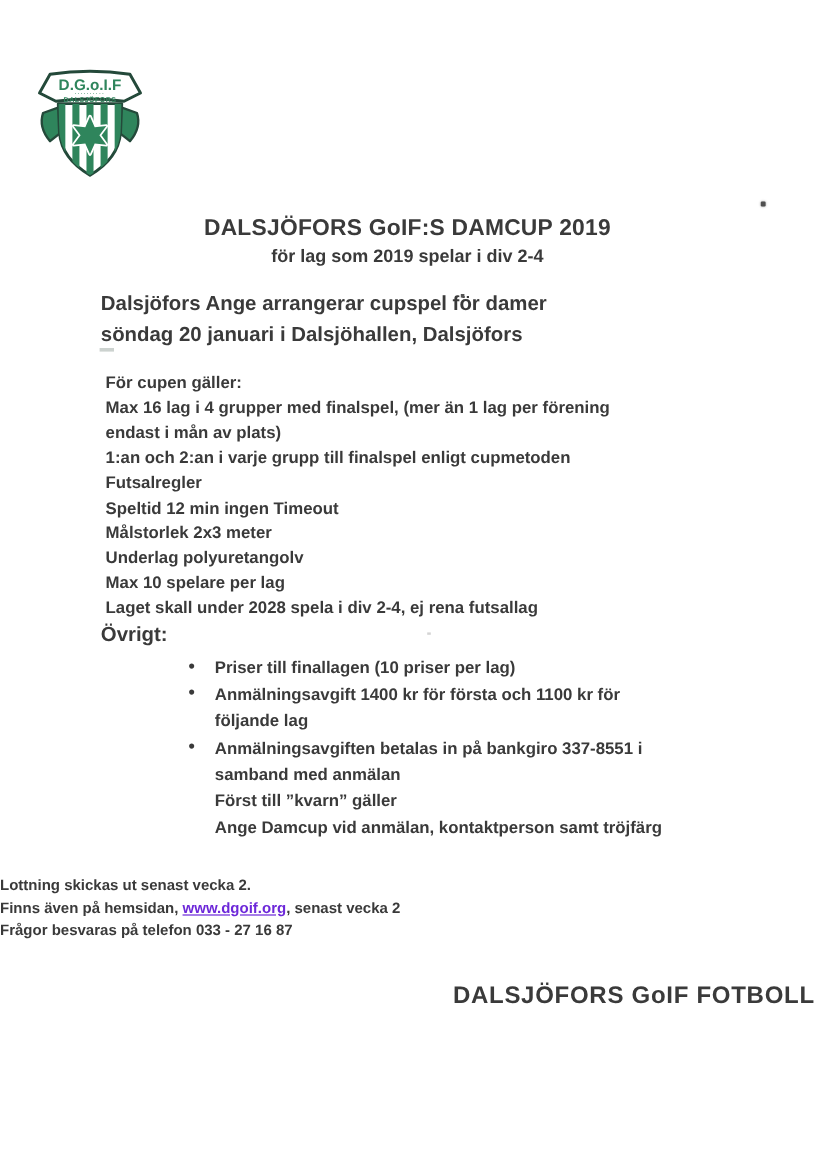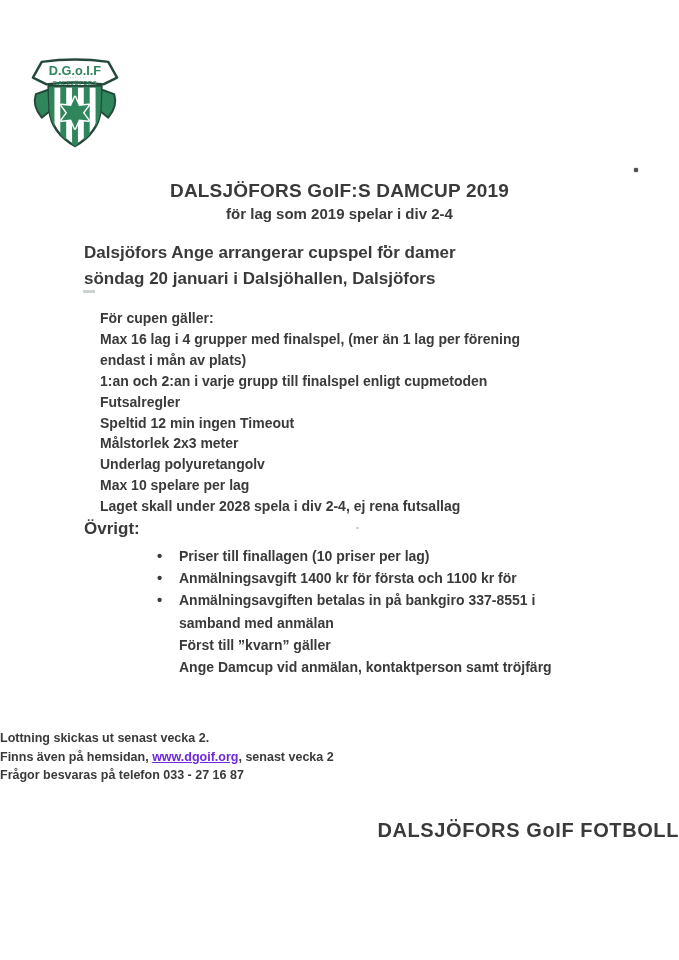--- a/index.html
+++ b/index.html
@@ -11,21 +11,21 @@
   }
   .logo { position:absolute; left:29px; top:16px; width:92px; height:96px; }
   .logo text { font-family:"Liberation Sans", sans-serif; font-weight:700; }
 
   .titleblock { position:absolute; left:0; right:0; top:142px; text-align:center; }
   .title { font-size:19px; letter-spacing:0.2px; white-space:nowrap; }
   .subtitle { font-size:15px; margin-top:3px; white-space:nowrap; }
 
   .intro { position:absolute; left:84px; top:202px; font-size:17px; line-height:26px; white-space:nowrap; }
 
-  .rules { position:absolute; left:100px; top:270px; font-size:14px; line-height:20.9px; white-space:nowrap; }
+  .rules { position:absolute; left:88px; top:270px; font-size:14px; line-height:20.9px; white-space:nowrap; }
 
   .ovrigt { position:absolute; left:84px; top:481px; font-size:17px; }
 
   .bullets { position:absolute; left:156px; top:507px; font-size:14px; line-height:22.2px; list-style:none; white-space:nowrap; }
   .bullets li { position:relative; padding-left:23px; }
   .bullets li.b::before { content:"\2022"; position:absolute; left:1px; top:0; font-size:15px; }
   .bullets .bl { display:block; }
 
   .footer { position:absolute; left:0; right:0; top:691px; text-align:left; font-size:12.5px; line-height:18.6px; white-space:nowrap; }
   .link { color:#6d28d9; text-decoration:underline; cursor:pointer; }
@@ -88,20 +88,21 @@
   </div>
 
   <div class="ovrigt">Övrigt:</div>
 
   <ul class="bullets">
     <li class="b">
       <span class="bl">Priser till finallagen (10 priser per lag)</span>
     </li>
     <li class="b">
       <span class="bl">Anmälningsavgift 1400 kr för första och 1100 kr för</span>
+      <span class="bl">följande lag</span>
     </li>
     <li class="b">
       <span class="bl">Anmälningsavgiften betalas in på bankgiro 337-8551 i</span>
       <span class="bl">samband med anmälan</span>
     </li>
     <li>
       <span class="bl">Först till ”kvarn” gäller</span>
     </li>
     <li>
       <span class="bl">Ange Damcup vid anmälan, kontaktperson samt tröjfärg</span>

